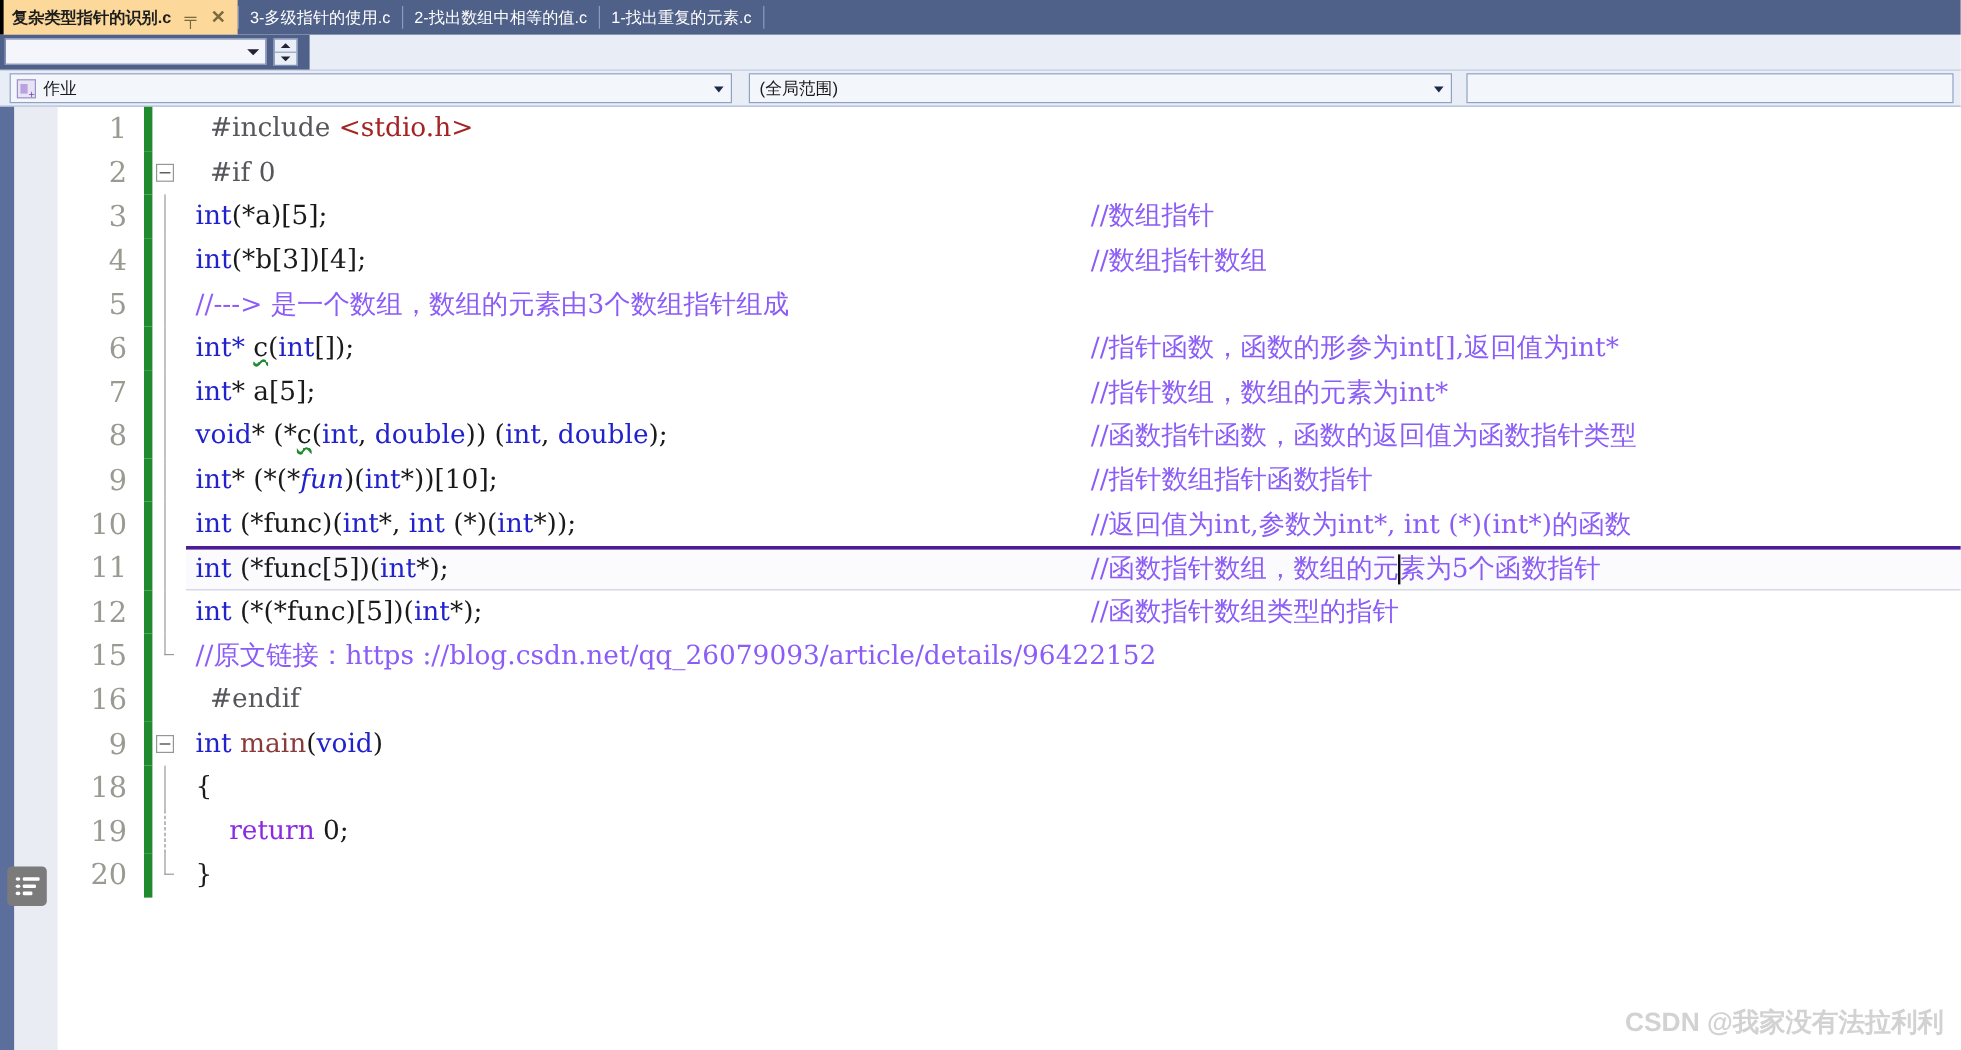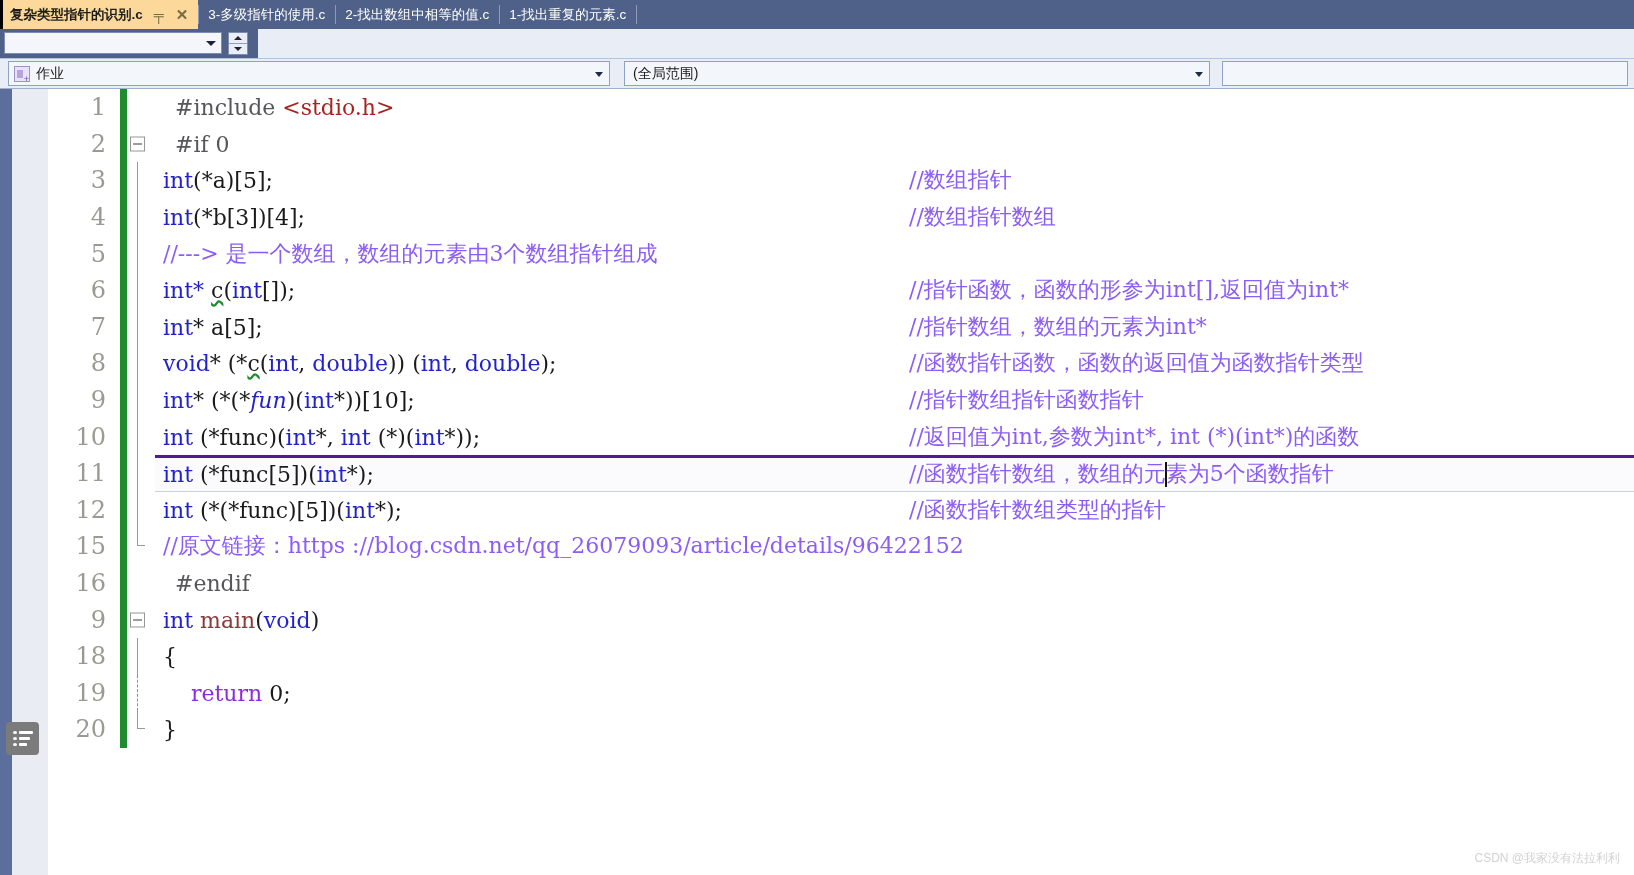--- a/index.html
+++ b/index.html
@@ -276,23 +276,24 @@
   .caret-bar {
     display: inline-block;
     width: 2px; height: 25px;
     background: #111;
     vertical-align: -6px;
     margin: 0 -1px;
   }
 
   .watermark {
     position: absolute; right: 14px; bottom: 8px;
-    font-size: 12px; color: #d2d2d2;
+    font-size: 22px; color: #d2d2d2;
     font-family: "Liberation Sans", sans-serif;
     white-space: nowrap;
+    font-weight: bold;
   }
 </style>
 </head>
 <body>
 
 <div id="app">
 
   <div class="tabbar" id="tabbar">
       <div class="tab active">
         <span class="tab-label">复杂类型指针的识别.c</span>

